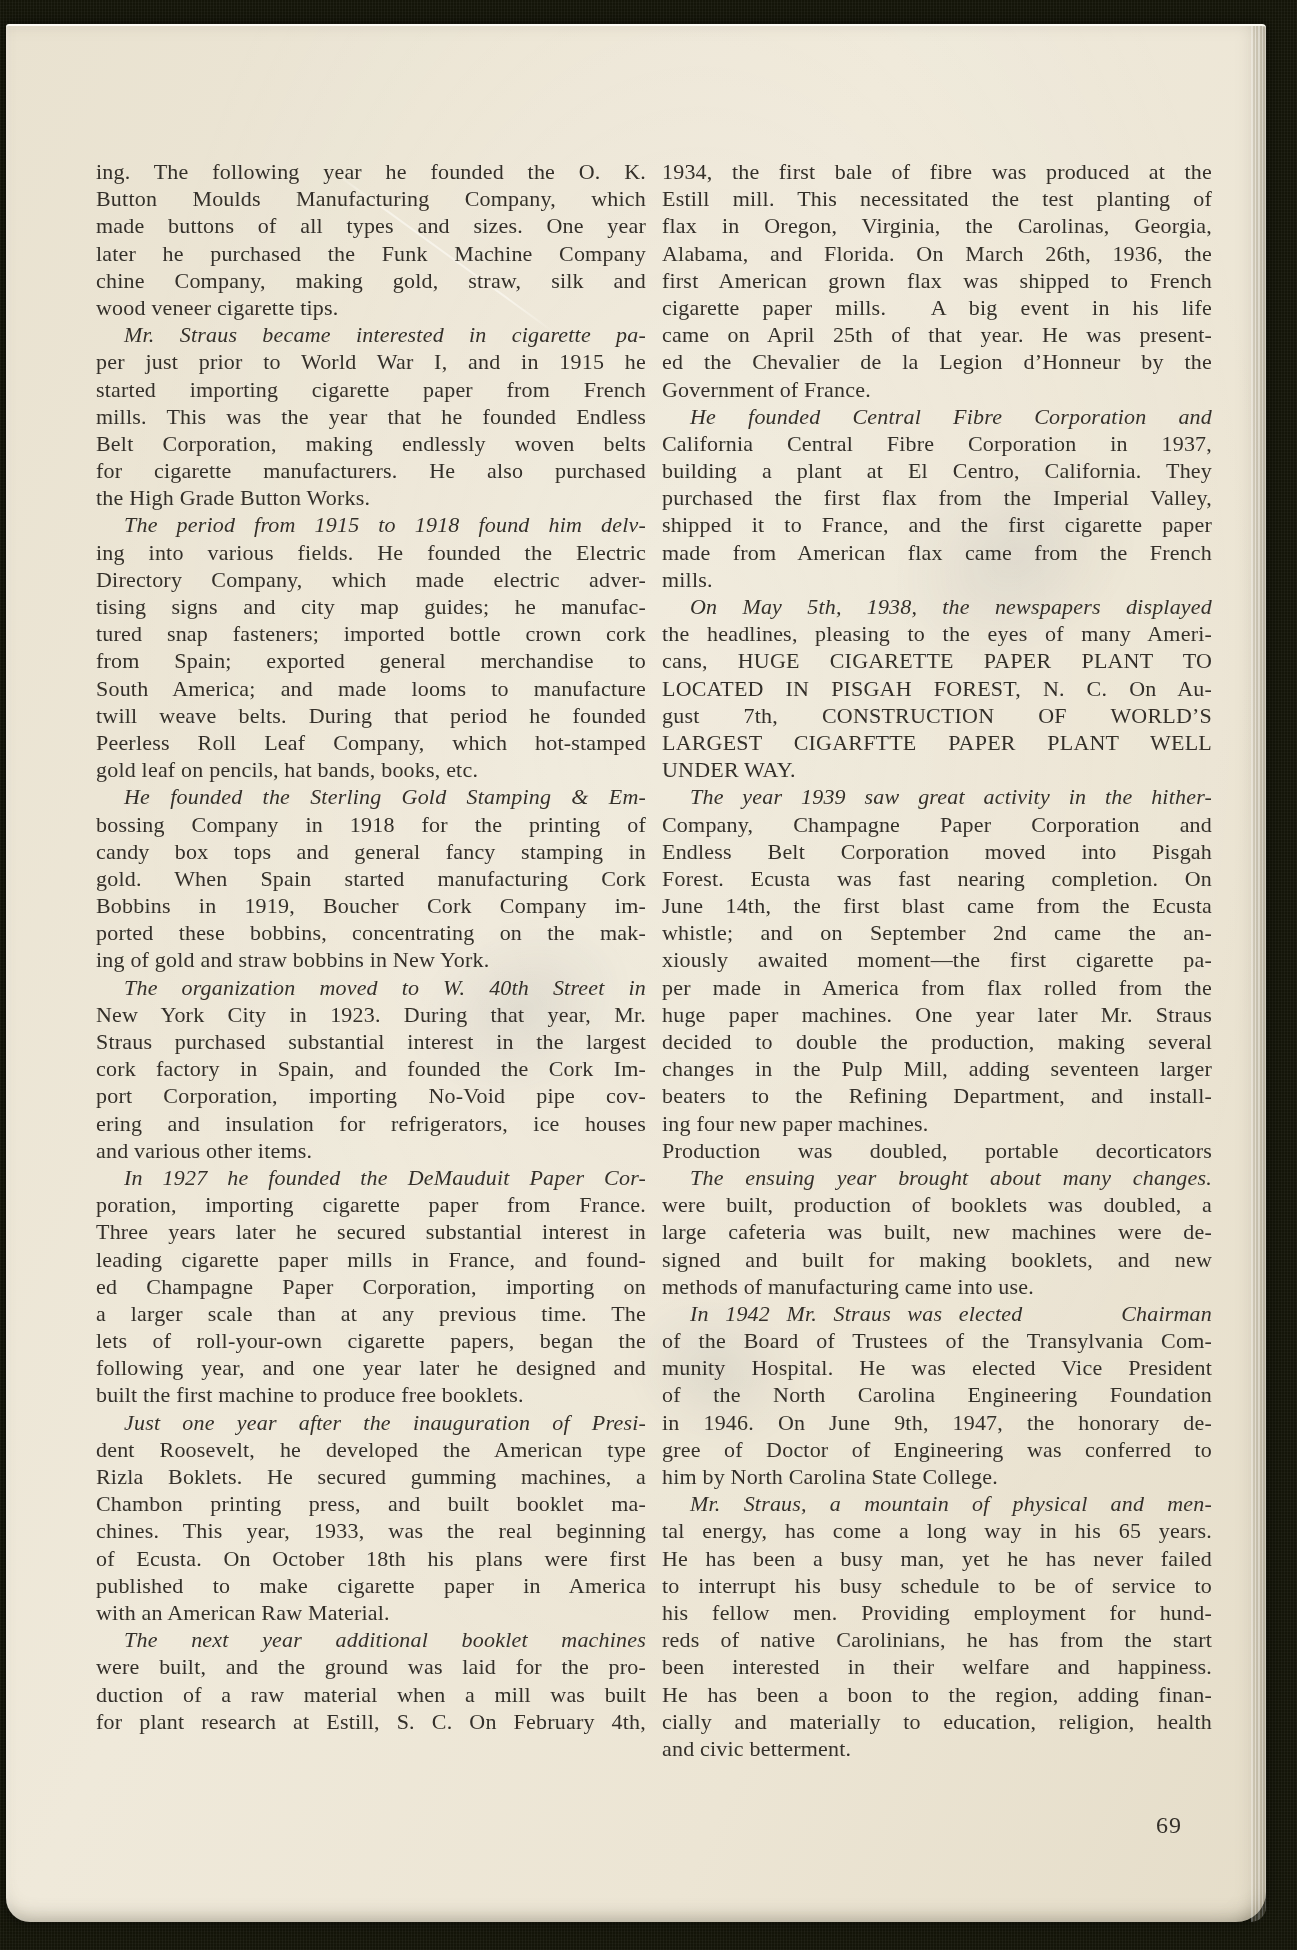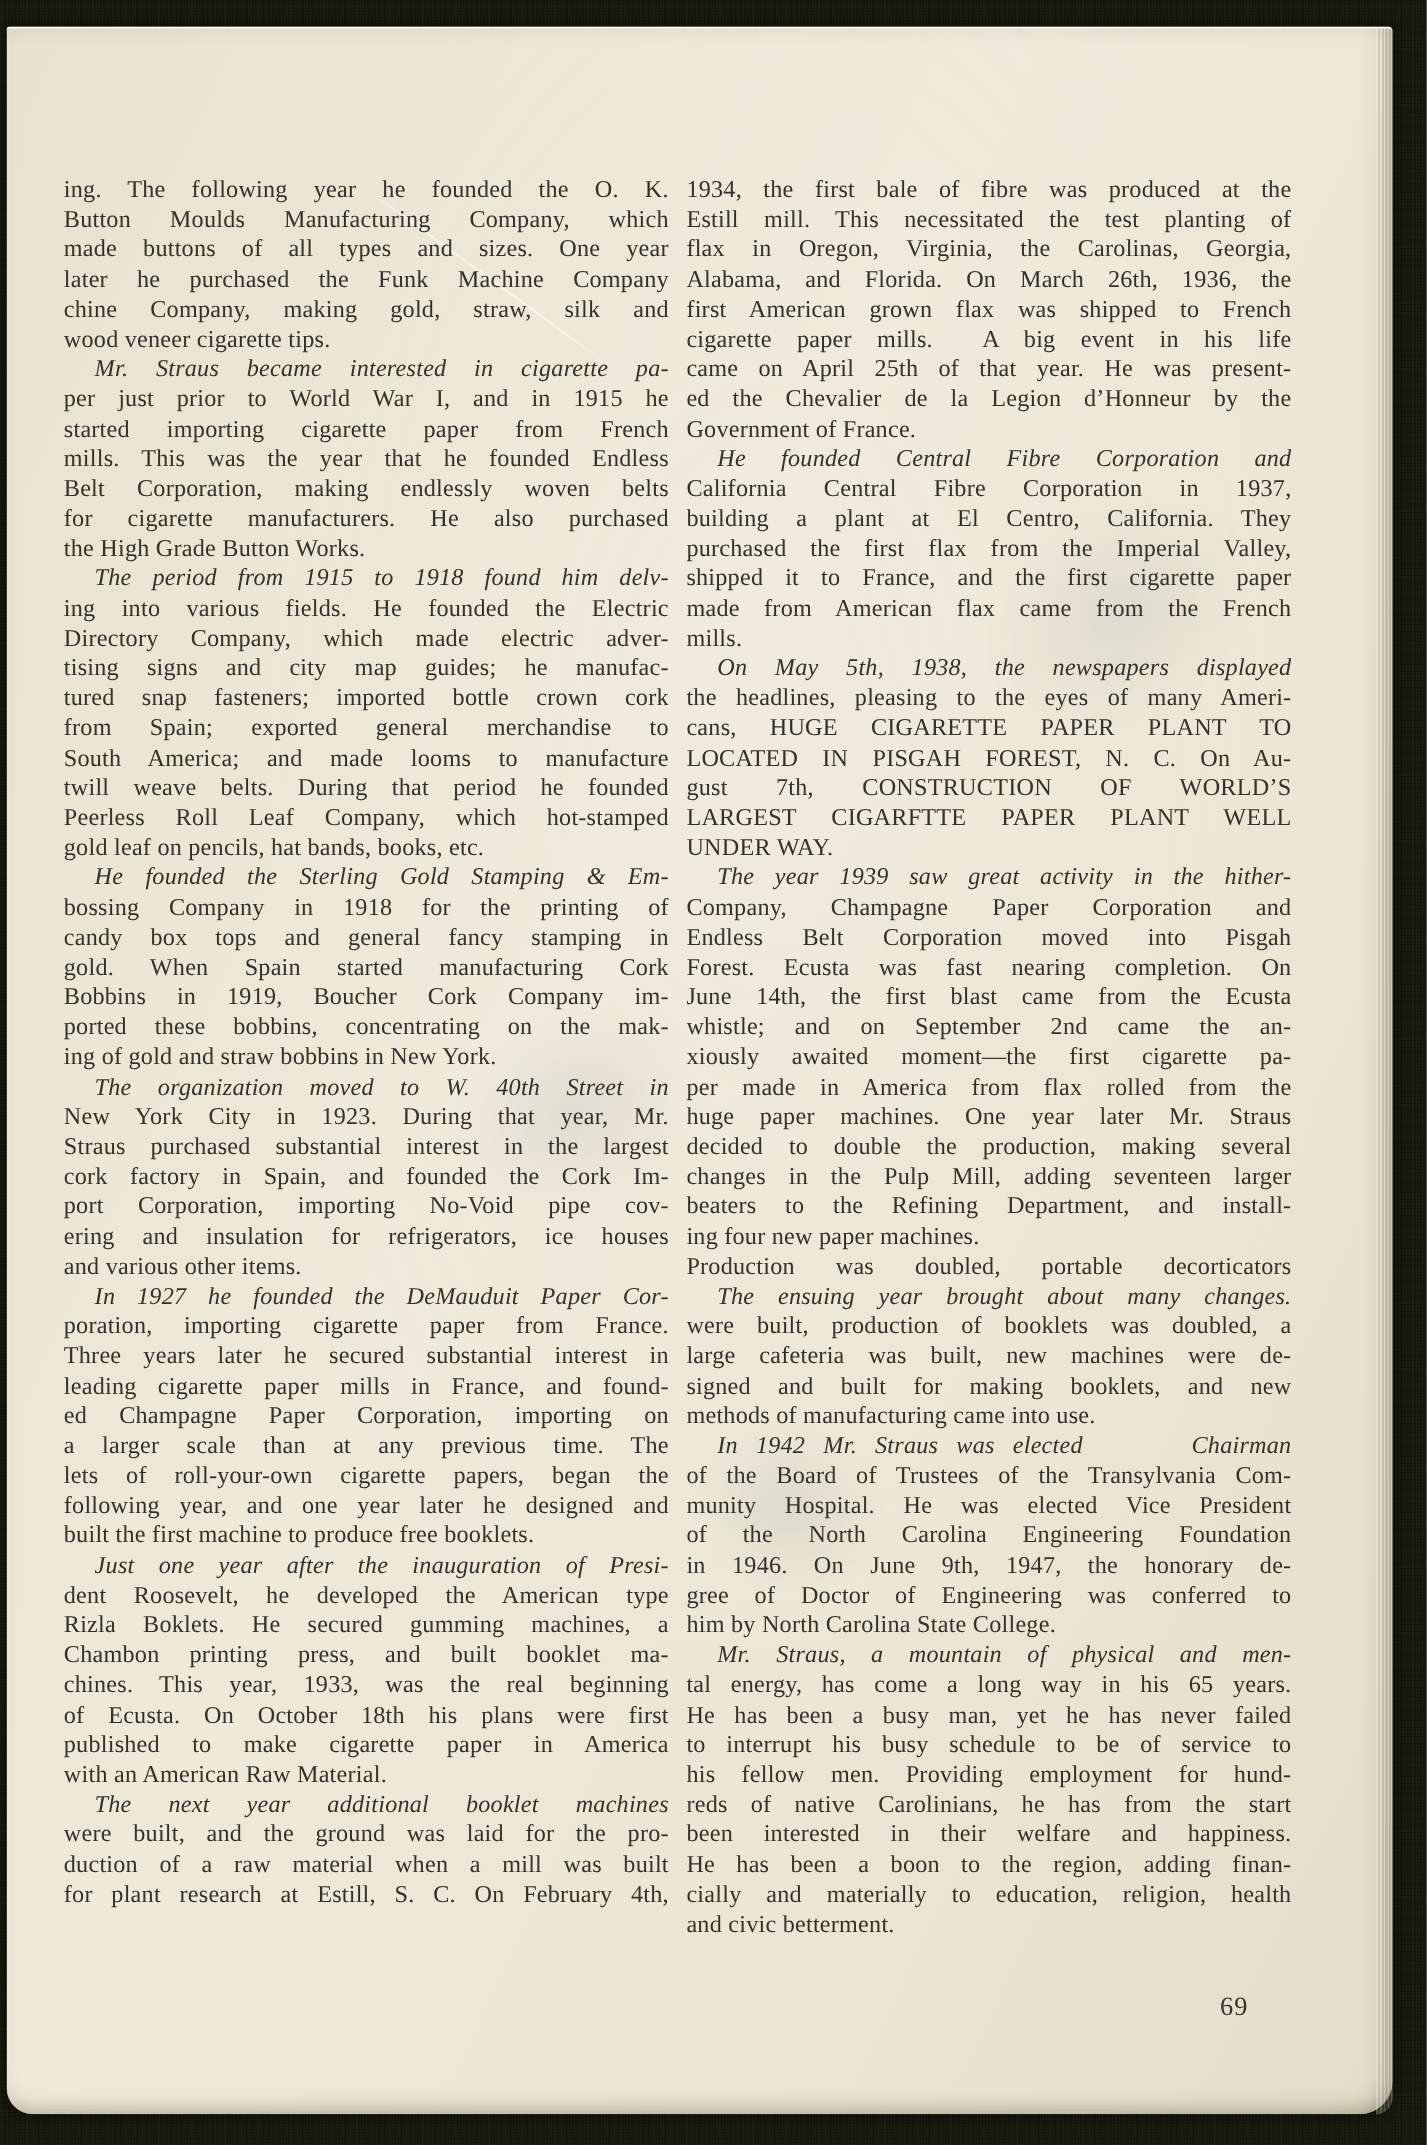--- a/index.html
+++ b/index.html
@@ -56,20 +56,21 @@
   }
   .smudge.s1{left:400px; top:900px; width:230px; height:170px; transform:rotate(-28deg);}
   .smudge.s2{left:620px; top:1270px; width:180px; height:150px; transform:rotate(20deg);}
   .smudge.s3{left:880px; top:430px; width:260px; height:200px; transform:rotate(-35deg);}
   .column{
     position:absolute;
     top:132px;
     width:550px;
     color:var(--ink);
     font-size:22px;
+    margin-left:38px;
   }
   .col-left{left:52px;}
   .col-right{left:618px;}
   .line{
     height:27.2px;
     line-height:27.2px;
     overflow:hidden;
     white-space:normal;
     text-align:left;
     letter-spacing:0.2px;
@@ -80,21 +81,21 @@
   }
   .line.indent{
     text-indent:28px;
     font-style:italic;
   }
   .page-number{
     position:absolute;
     top:1786px;
     right:84px;
     width:120px;
-    text-align:center;
+    text-align:right;
     font-size:24px;
     color:var(--ink);
     letter-spacing:1px;
   }
 </style>
 </head>
 <body>
 
 <div class="page">
   <div class="edge-stack"></div>

